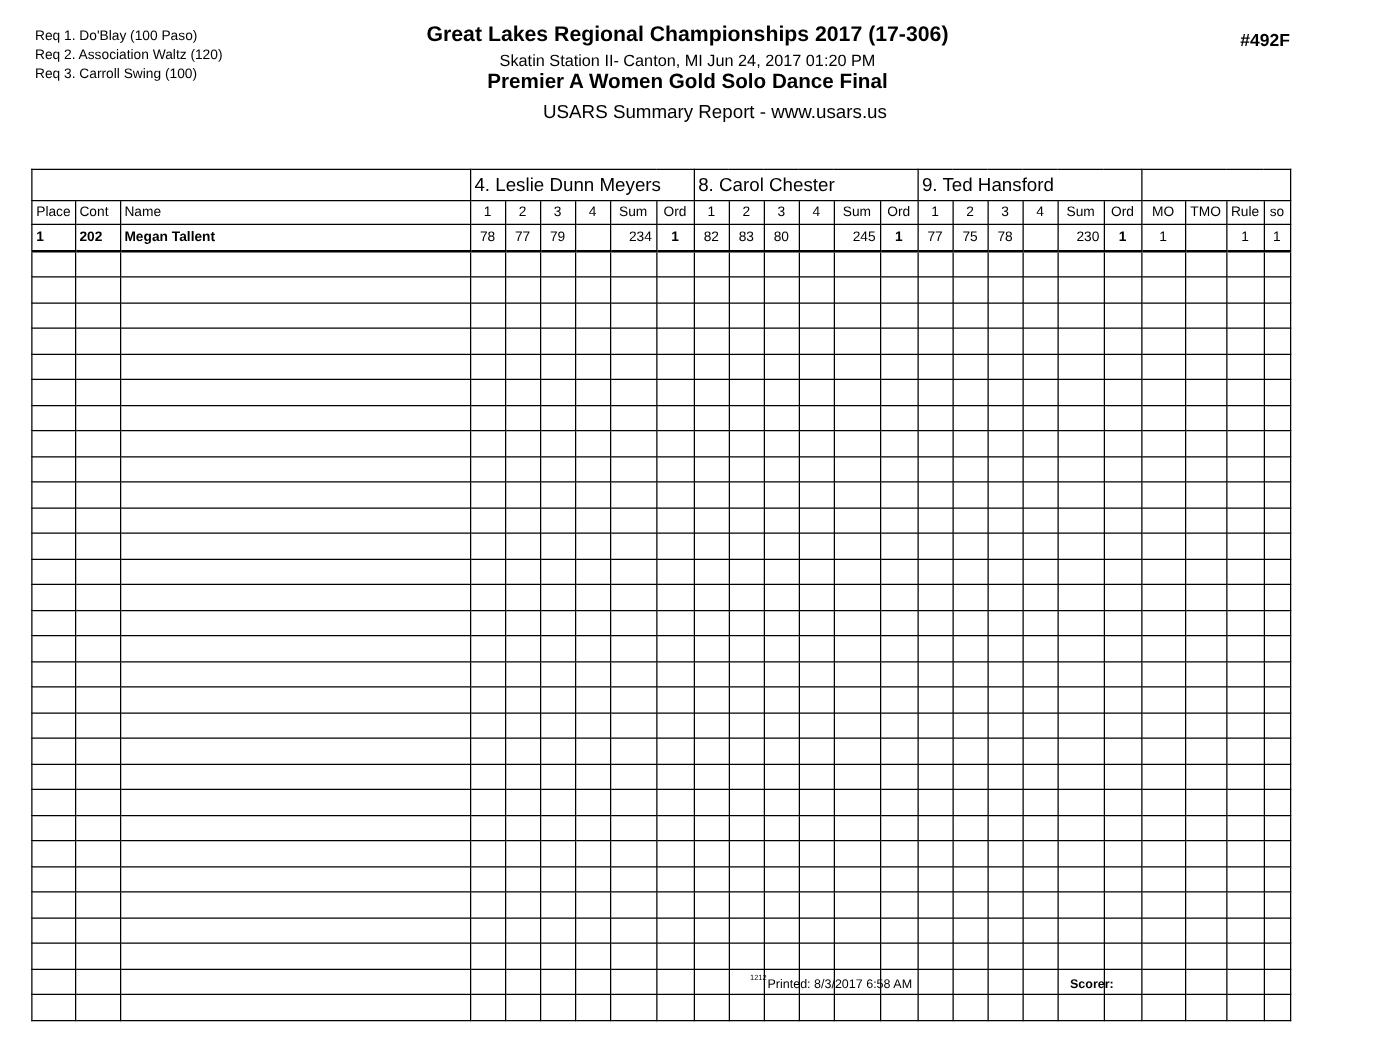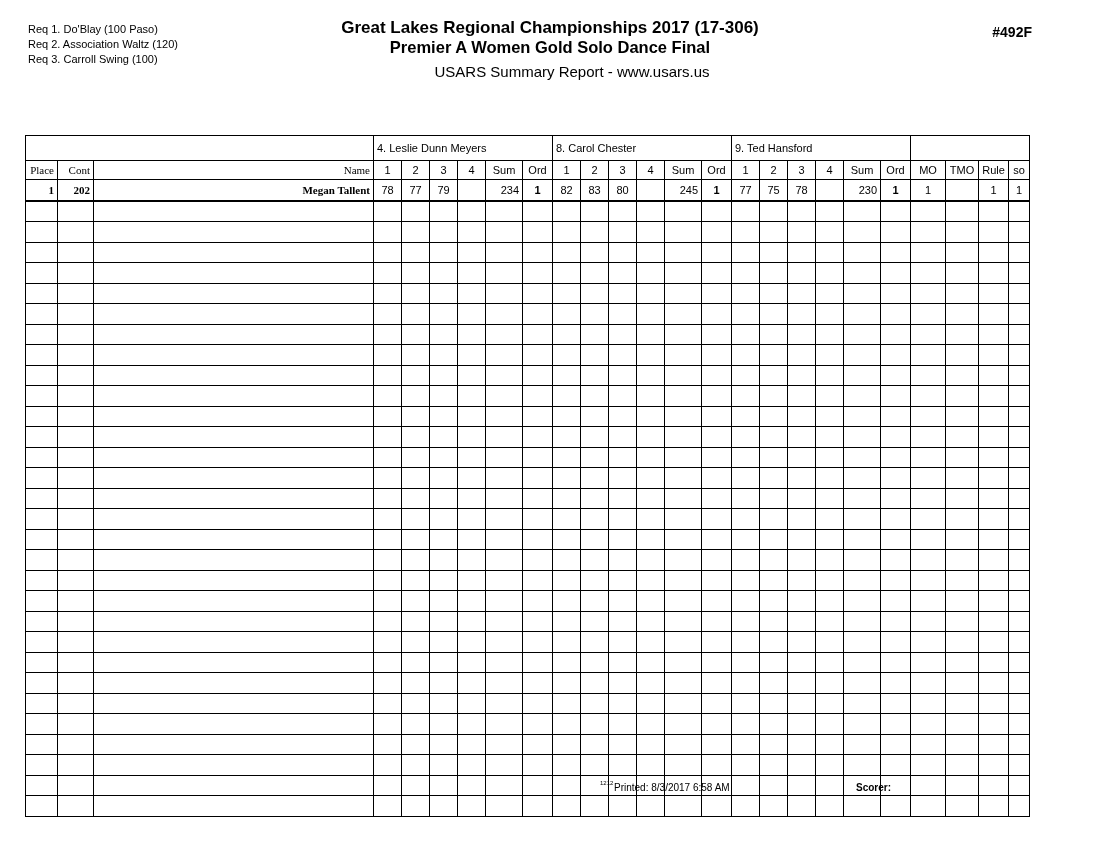--- a/index.html
+++ b/index.html
@@ -13,22 +13,22 @@
   .venue  { font-size:13px; margin-top:3px; }
   .event  { font-size:16.5px; font-weight:bold; margin-top:0; }
   .report { font-size:15px; margin-top:6px;margin-left:44px; }
   .refnum { position:absolute; right:68px; top:24px; font-size:14px; font-weight:bold; }
 
   table.results { position:absolute; left:25px; top:135px; border-collapse:collapse; table-layout:fixed; font-size:11px; }
   table.results td { border:1px solid #000; padding:0 3px; overflow:hidden; white-space:nowrap; height:19.5px; }
   tr.judge-row td { height:24px; }
   tr.head-row td { height:18px; }
   td.spacer { border:none; }
-  td.judge-name { text-align:left; font-size:11px;margin-top:28px; }
-  td.al { text-align:right;font-family:Liberation Serif, serif; }
+  td.judge-name { text-align:left; font-size:15px;margin-top:28px; }
+  td.al { text-align:left; }
   td.ac { text-align:center; }
   td.ar { text-align:right; }
   td.b { font-weight:bold; }
   td.ord { border-left:3px solid #000; border-right:3px solid #000; }
   tr.data-row td { border-bottom:2px solid #000; }
 
   .footer { position:absolute; left:0; top:782px; width:1100px; font-size:10px; }
   .footer .tiny { position:absolute; left:600px; top:-2px; font-size:6px; }
   .footer .printed { position:absolute; left:614px; top:0; }
   .footer .scorer { position:absolute; left:856px; top:0;font-weight:bold; }
@@ -39,20 +39,21 @@
 <div class="page">
 
   <div class="req-block">
     <div>Req  1.  Do'Blay (100 Paso)</div>
     <div>Req  2.  Association Waltz (120)</div>
     <div>Req  3.  Carroll Swing (100)</div>
   </div>
 
   <div class="center-head">
     <div class="title">Great Lakes Regional Championships 2017 (17-306)</div>
+    <div class="venue">Skatin Station II- Canton, MI  Jun 24, 2017  01:20 PM</div>
     <div class="event">Premier A Women Gold Solo Dance Final</div>
     <div class="report">USARS Summary Report - www.usars.us</div>
   </div>
 
   <div class="refnum">#492F</div>
 
   <table class="results" id="results-table">
       <colgroup>
         <col style="width: 32px;">
         <col style="width: 36px;">

